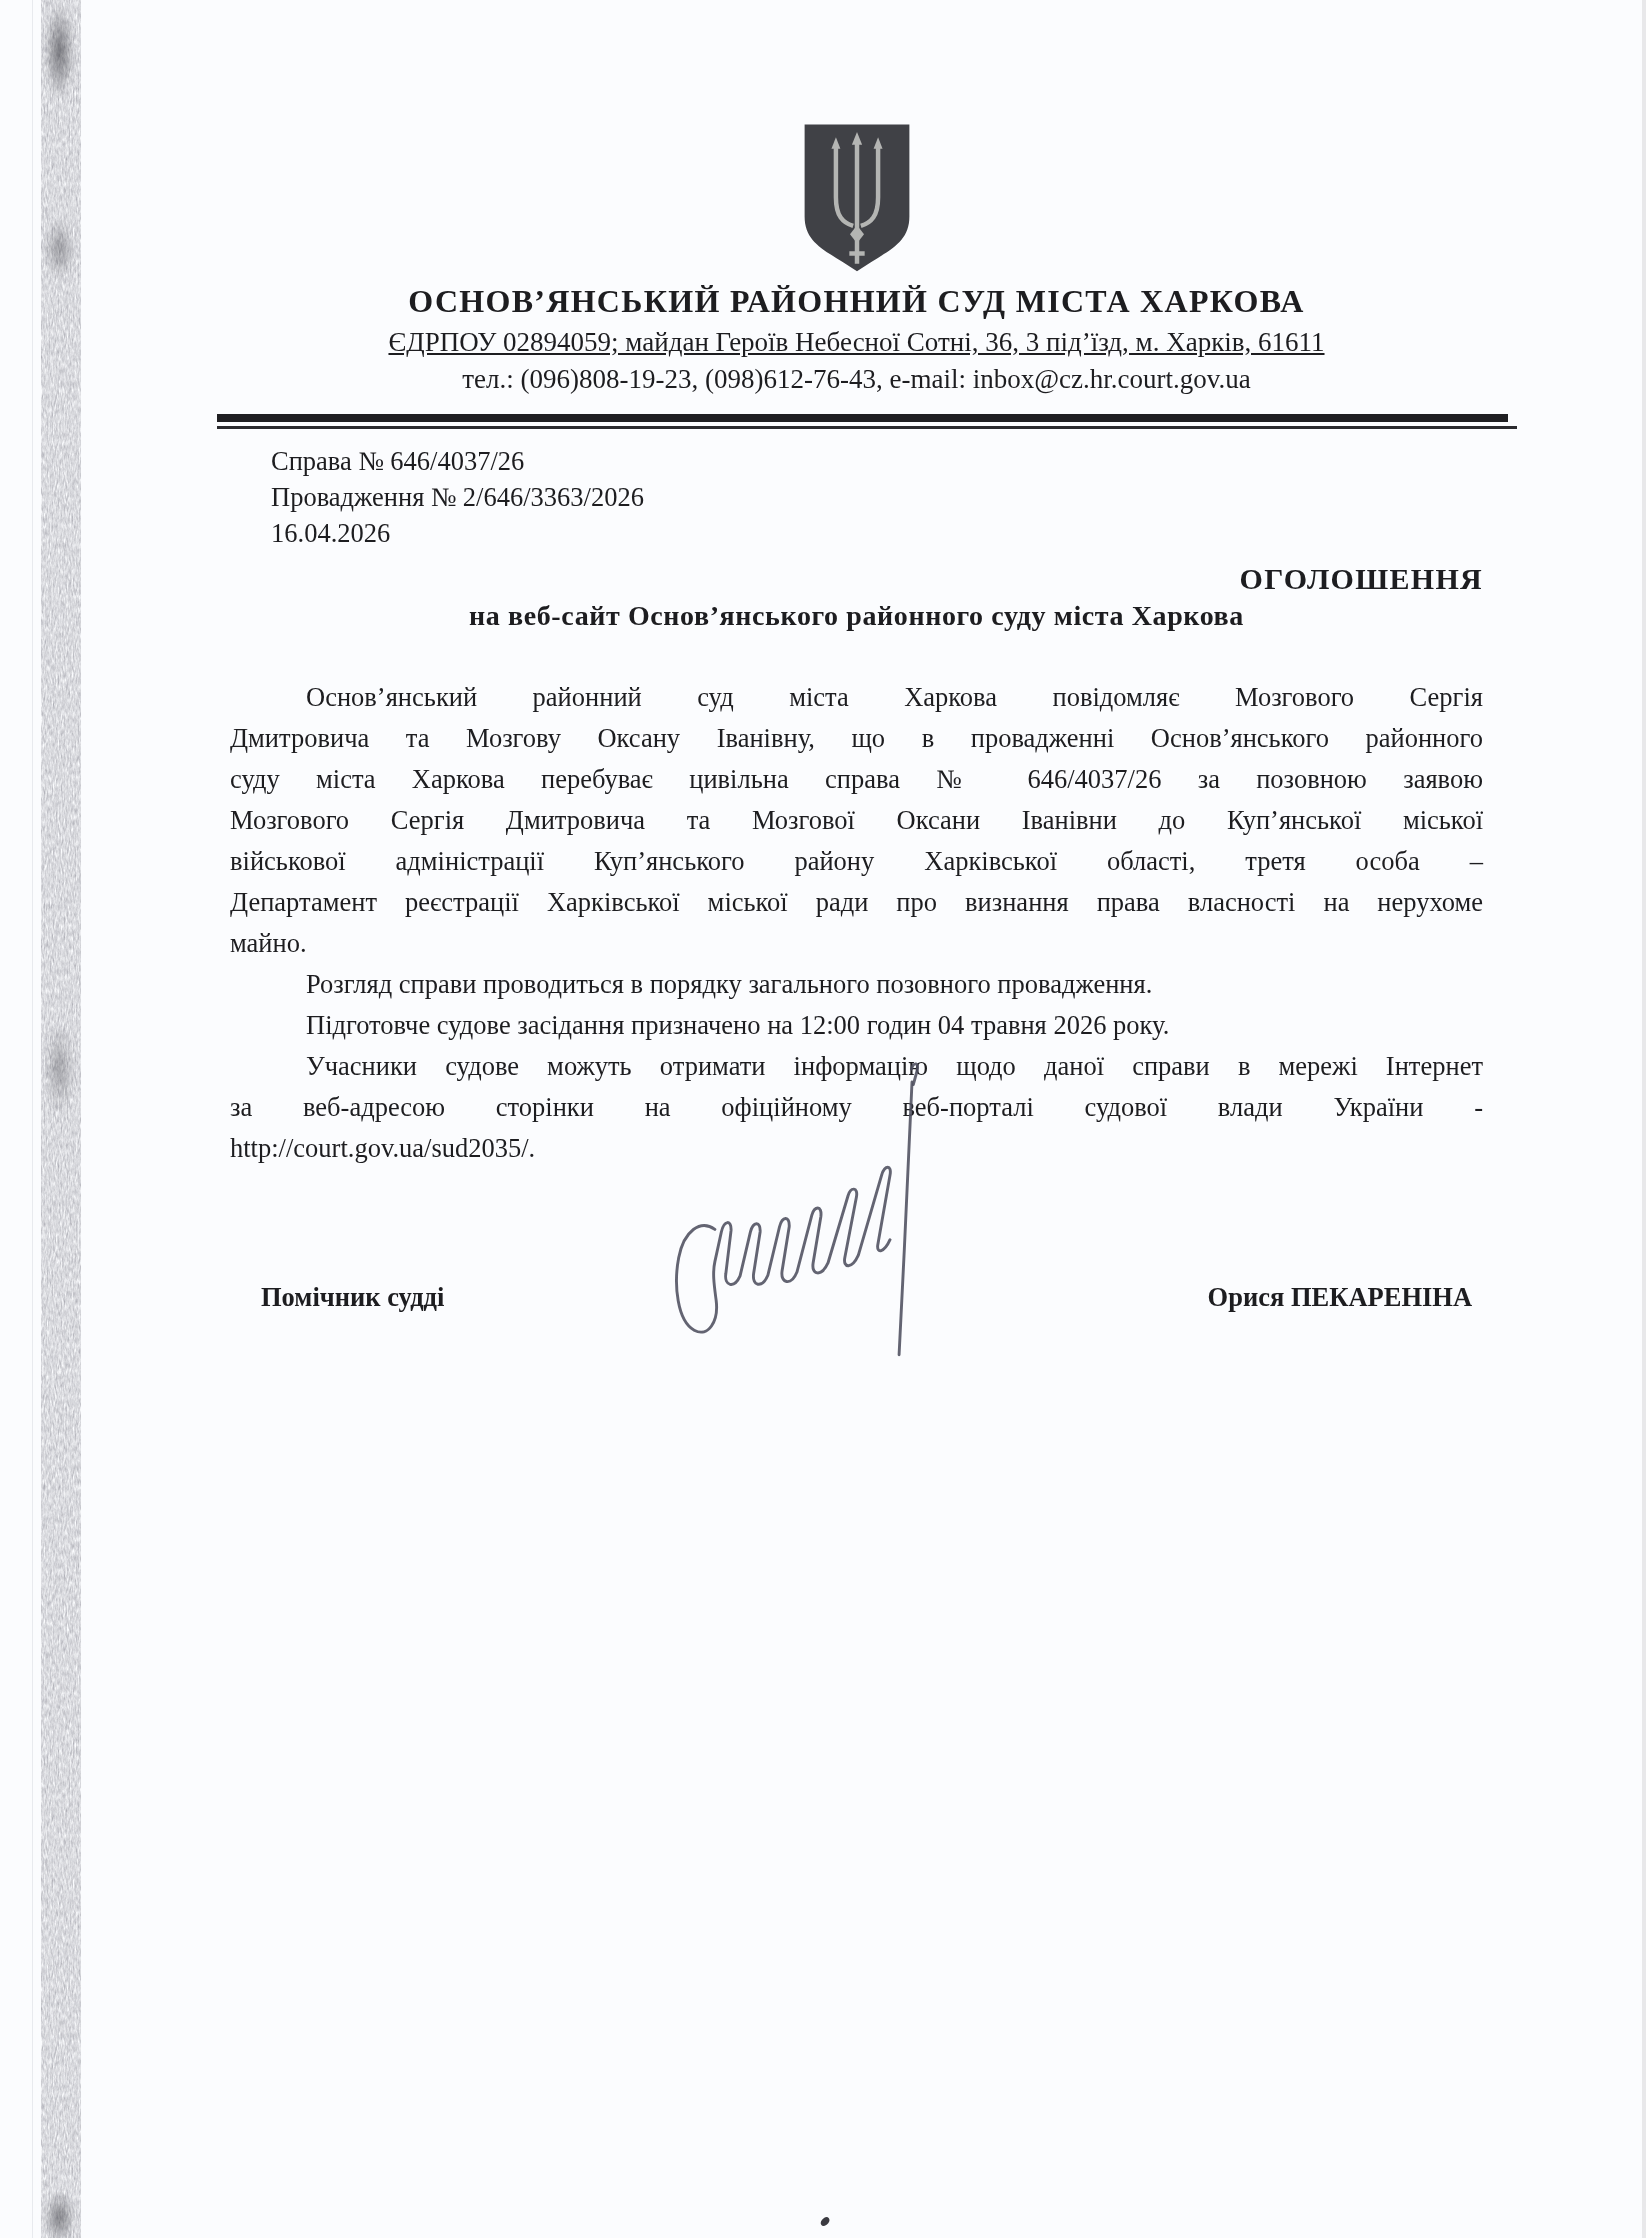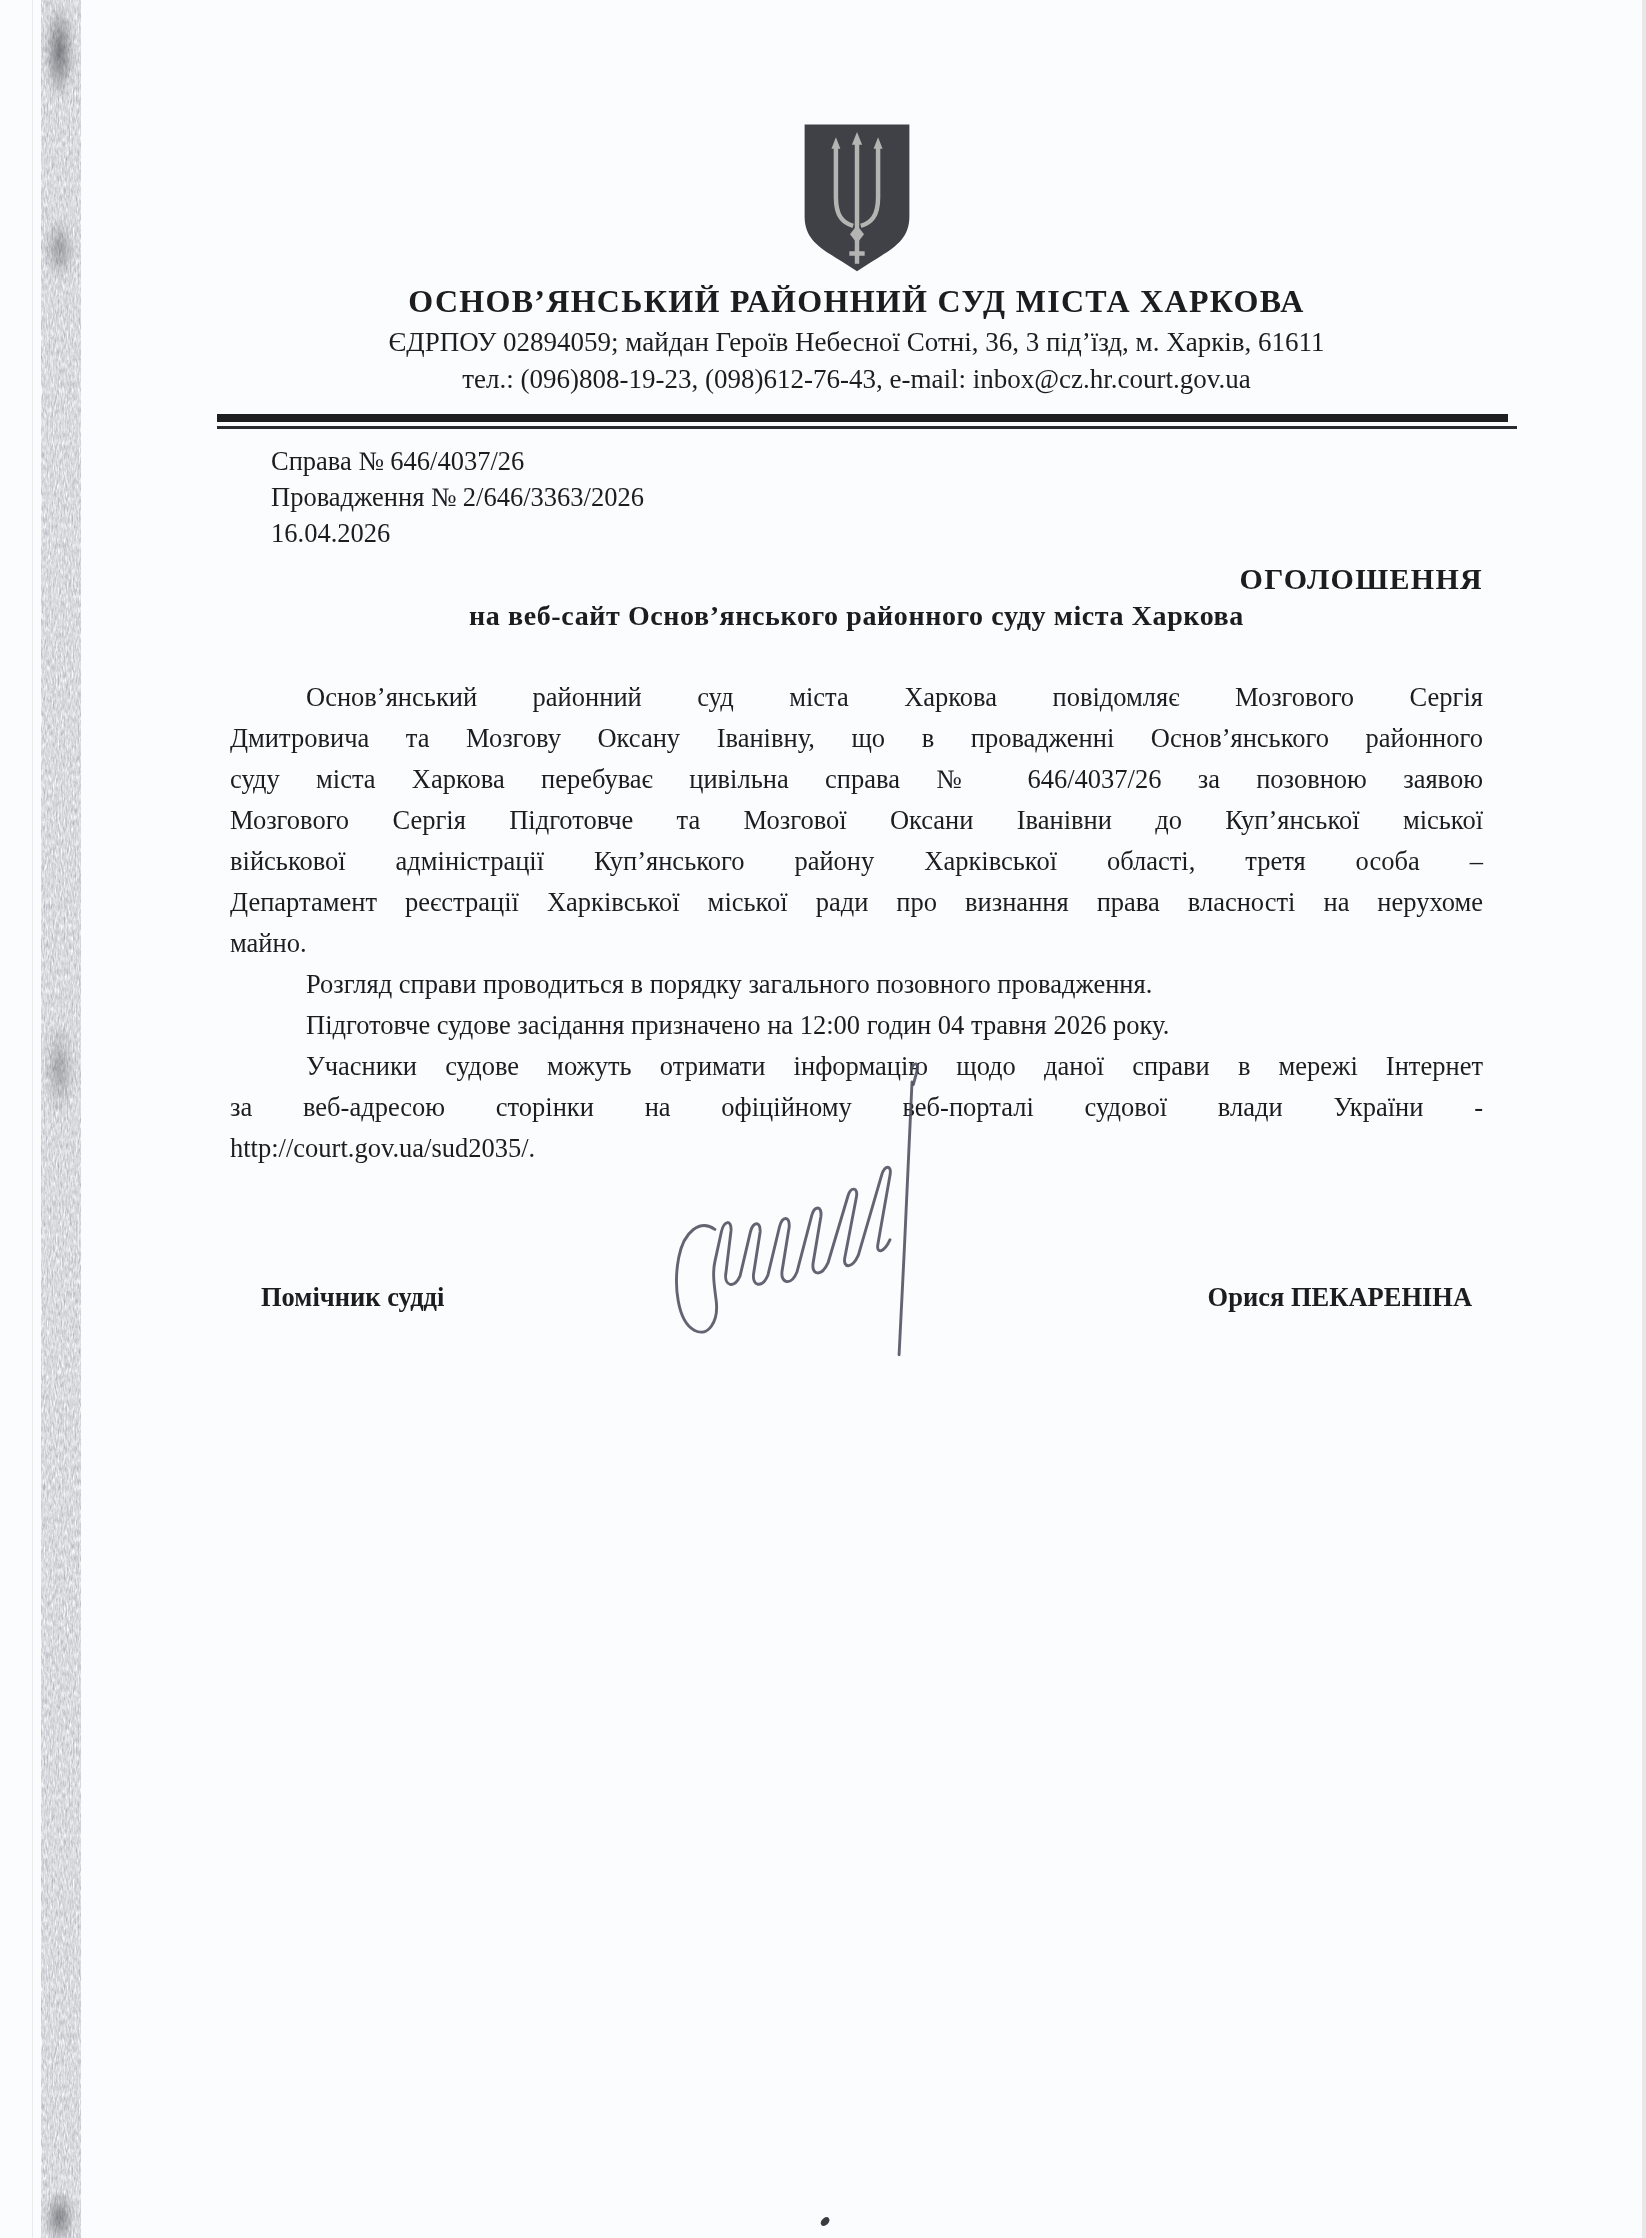--- a/index.html
+++ b/index.html
@@ -28,21 +28,21 @@
   .edge-line{position:absolute;left:32px;top:0;width:1.3px;height:2239px;background:rgba(120,125,140,.14);}
 
   .doc{position:absolute;left:230px;top:0;width:1253px;height:2239px;}
 
   .emblem{position:absolute;top:121px;left:50%;transform:translateX(-50%);width:115px;height:155px;}
 
   .court-name{
     position:absolute;top:283px;left:0;right:0;
     text-align:center;font-weight:bold;font-size:32px;letter-spacing:1.3px;white-space:nowrap;
   }
-  .court-address{position:absolute;top:327px;left:0;right:0;text-align:center;font-size:27px;white-space:nowrap;}
+  .court-address{position:absolute;top:327px;left:0;right:0;text-align:center;font-size:27px;white-space:nowrap;text-decoration:underline;}
   .court-contact{position:absolute;top:364px;left:0;right:0;text-align:center;font-size:27px;white-space:nowrap;}
 
   .rule-thick{position:absolute;left:217px;top:414px;width:1291px;height:7.7px;background:#1f1f22;}
   .rule-thin{position:absolute;left:217px;top:426px;width:1300px;height:2.6px;background:#2a2a2e;}
 
   .case-block{position:absolute;top:443px;left:0;font-size:26.5px;line-height:36px;margin-left:41px;}
 
   .doc-title{position:absolute;top:562px;left:0;right:0;text-align:right;font-weight:bold;font-size:30px;letter-spacing:1.3px;}
   .doc-subtitle{position:absolute;top:600px;left:0;right:0;text-align:center;font-weight:bold;font-size:28px;letter-spacing:0.6px;}
 
@@ -114,21 +114,21 @@
     </div>
 
     <div class="doc-title">ОГОЛОШЕННЯ</div>
     <div class="doc-subtitle">на веб-сайт Основ’янського районного суду міста Харкова</div>
 
     <div class="body-text">
       <div class="jlines">
           <div class="indent">Основ’янський районний суд міста Харкова повідомляє Мозгового Сергія</div>
           <div>Дмитровича та Мозгову Оксану Іванівну, що в провадженні Основ’янського районного</div>
           <div>суду міста Харкова перебуває цивільна справа № 646/4037/26 за позовною заявою</div>
-          <div>Мозгового Сергія Підготовче та Мозгової Оксани Іванівни до Куп’янської міської</div>
+          <div>Мозгового Сергія Дмитровича та Мозгової Оксани Іванівни до Куп’янської міської</div>
           <div>військової адміністрації Куп’янського району Харківської області, третя особа –</div>
           <div>Департамент реєстрації Харківської міської ради про визнання права власності на нерухоме</div>
           <div>майно.</div>
         </div>
       <div class="single">Розгляд справи проводиться в порядку загального позовного провадження.</div>
       <div class="single">Підготовче судове засідання призначено на 12:00 годин 04 травня 2026 року.</div>
       <div class="jlines">
           <div class="indent">Учасники судове можуть отримати інформацію щодо даної справи в мережі Інтернет</div>
           <div>за веб-адресою сторінки на офіційному веб-порталі судової влади України -</div>
           <div>http://court.gov.ua/sud2035/.</div>

